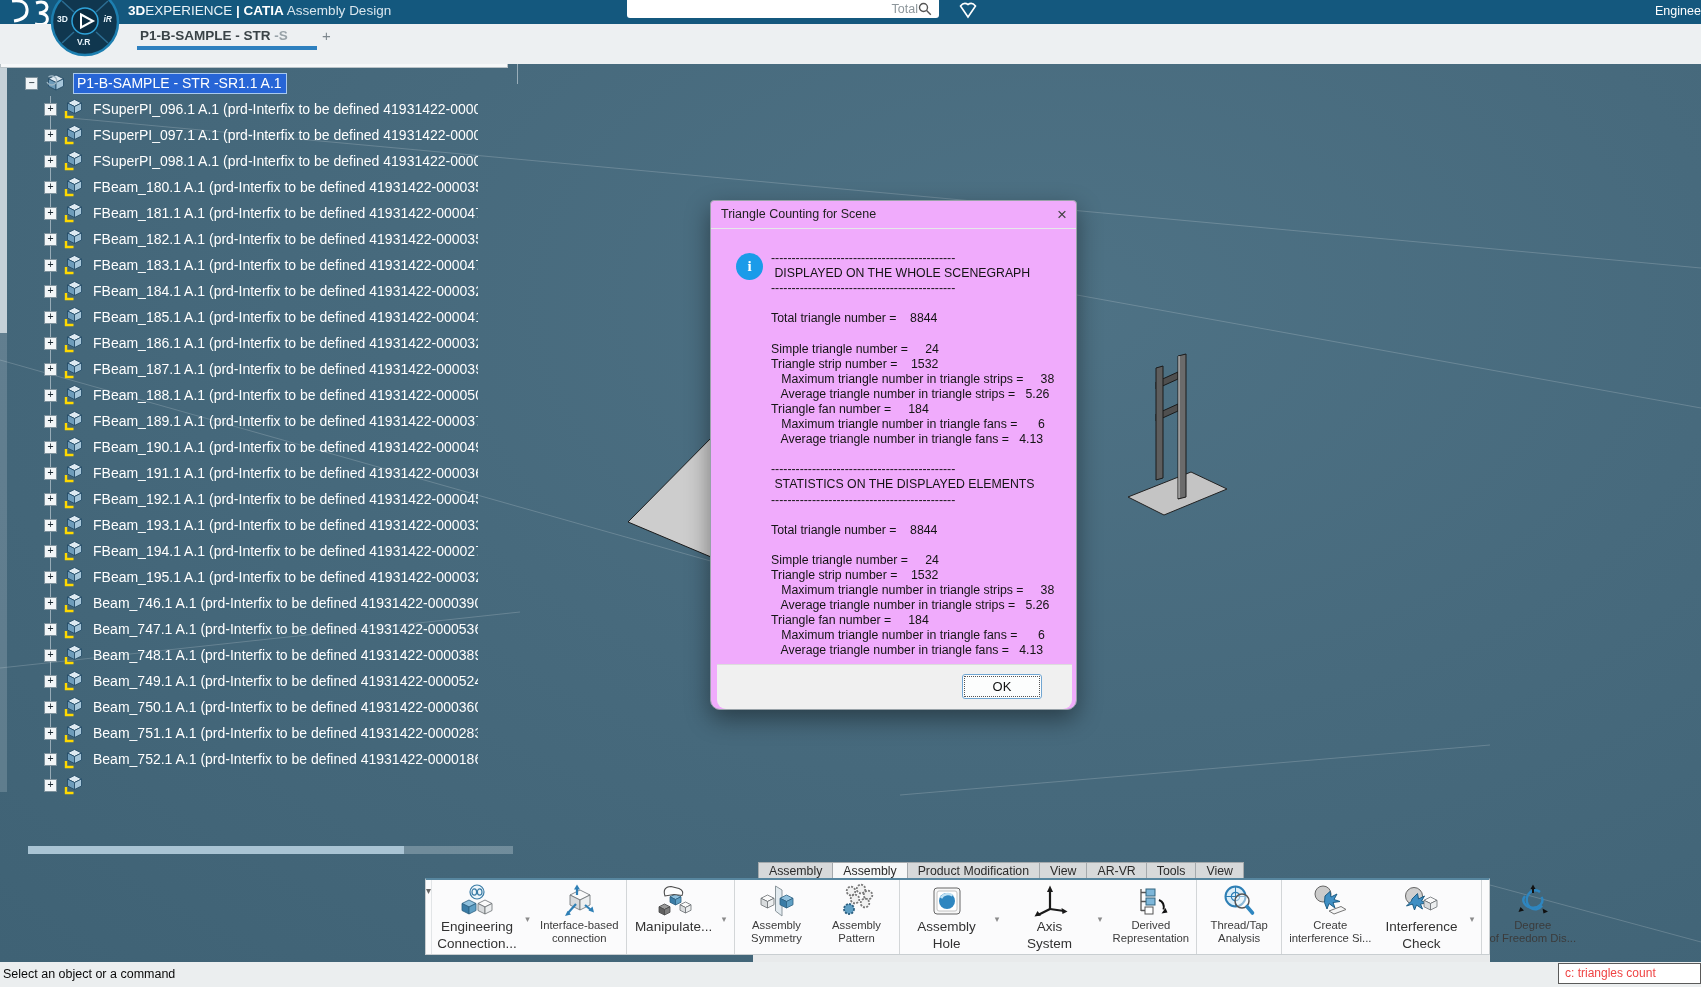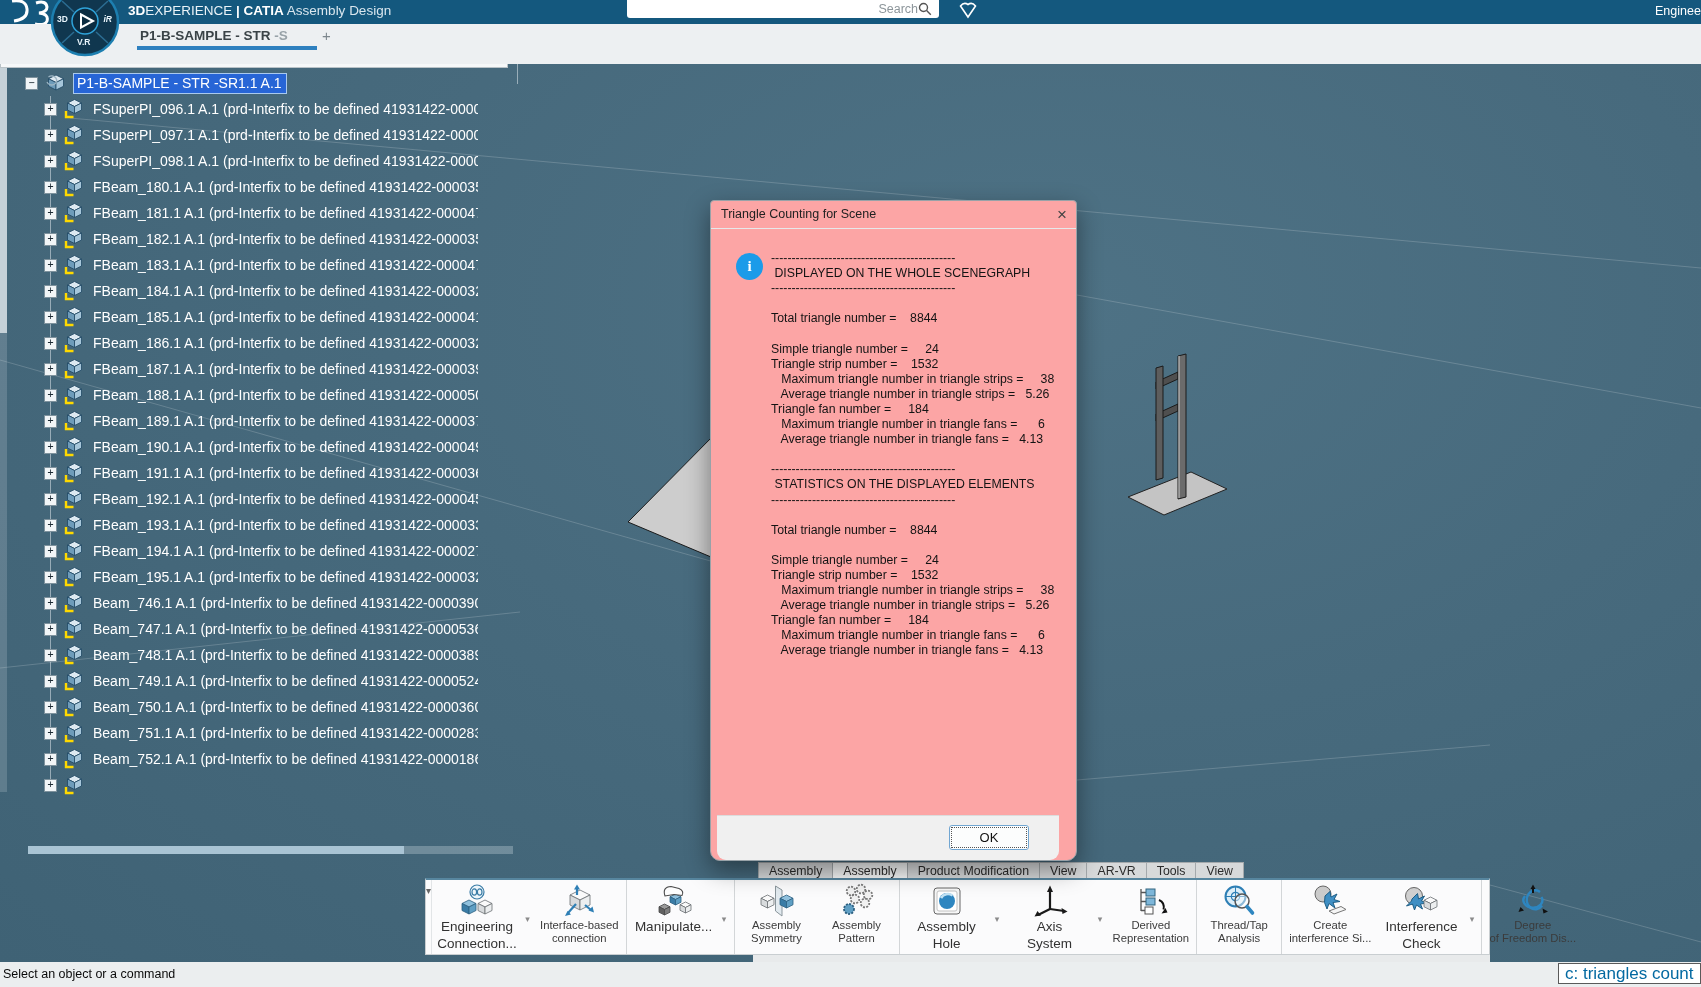--- a/index.html
+++ b/index.html
@@ -55,30 +55,30 @@
   .tlabel{overflow:hidden;}
   .tlabel.sel{background:#2765d6;outline:1px solid #a9c9ee;padding:1px 4px 2px 3px;}
   .tree-vline{position:absolute;left:50px;top:96px;width:1px;height:692px;background:rgba(222,230,235,.55);z-index:9;}
 
   .vscroll{position:absolute;left:0;top:68px;width:7px;height:724px;background:rgba(205,216,223,.22);z-index:12;}
   .vscroll .thumb{position:absolute;left:0;top:0;width:7px;height:265px;background:#c5d1d8;}
   .hscroll{position:absolute;left:28px;top:846px;width:485px;height:8px;background:rgba(198,212,221,.35);z-index:12;}
   .hscroll .thumb{position:absolute;left:0;top:0;width:376px;height:8px;background:#a9c4d4;}
 
   
-  .dialog{position:absolute;left:710px;top:200px;width:367px;height:661px;background:#fca5a5;z-index:30;
+  .dialog{position:absolute;left:710px;top:200px;width:367px;height:510px;background:#f0abfc;z-index:30;
           border:1px solid #98a2a8;border-radius:4px 4px 10px 10px;box-shadow:0 9px 24px rgba(0,0,0,.42);box-sizing:border-box;}
   .dlg-title{position:absolute;left:0;top:0;right:0;height:27px;border-bottom:1px solid #e6e8ea;
              font-size:12.5px;color:#222;line-height:27px;padding-left:10px;}
   .dlg-close{position:absolute;right:9px;top:2px;font-size:17px;color:#444;line-height:24px;cursor:pointer;}
   .dlg-info{position:absolute;left:25px;top:52px;width:27px;height:27px;border-radius:50%;background:#1b9be9;
             color:#fff;font-weight:bold;font-size:15px;text-align:center;line-height:27px;font-family:"Liberation Serif",serif;}
   .dlg-body{position:absolute;left:60px;top:50px;right:6px;color:#141414;}
   .dlg-line{white-space:pre;height:15.1px;font-size:12.3px;overflow:visible;}
-  .dlg-footer{position:absolute;left:0;right:17px;bottom:0;height:44px;background:#f0f0f0;border-top:1px solid #dcdcdc;border-radius:0 0 9px 9px;margin-left:6px;}
+  .dlg-footer{position:absolute;left:0;right:4px;bottom:0;height:44px;background:#f0f0f0;border-top:1px solid #dcdcdc;border-radius:0 0 9px 9px;margin-left:6px;}
   .ok-btn{position:absolute;right:30px;top:9px;width:80px;height:25px;background:#fcfdfd;border:1px solid #71a6d2;border-radius:3px;box-sizing:border-box;cursor:pointer;}
   .ok-inner{position:absolute;inset:1px;border:1px dotted #555;display:flex;align-items:center;justify-content:center;font-size:13px;color:#111;}
 
   
   .rtabs{position:absolute;left:758px;top:862px;height:17px;display:flex;z-index:21;}
   .rtab{font-size:12.3px;color:#2b2b2b;background:#d7d9da;border:1px solid #a4a9ac;border-right:none;
         padding:1px 10px 2px;white-space:nowrap;cursor:pointer;}
   .rtab:last-child{border-right:1px solid #a4a9ac;}
   .rtab.f-active{background:#f6f7f7;}
   .ribbon{position:absolute;left:425px;top:878px;width:1065px;height:77px;background:#fbfbfc;
@@ -94,21 +94,21 @@
   .rb-l1,.rb-l2{font-size:11.3px;color:#3b3b3b;line-height:13px;text-align:center;white-space:nowrap;}
   .f-big .rb-l1,.f-big .rb-l2{font-size:13.5px;line-height:16.5px;color:#323232;}
   .rb-caret{width:13px;color:#8b8b8b;font-size:9px;display:flex;align-items:flex-start;justify-content:center;padding-top:34px;cursor:pointer;}
   .rb-wrap:not(.f-caret) .rb-caret{display:none;}
   .dock-strip{position:absolute;left:753px;top:955px;width:737px;height:7px;background:#e8eaeb;z-index:21;}
 
   
   .statusbar{position:absolute;left:0;top:962px;width:100%;height:25px;background:#ebeeef;z-index:40;}
   .status-msg{position:absolute;left:3px;top:0;font-size:12.5px;color:#0a0a0a;line-height:24px;}
   .cmd-field{position:absolute;right:0px;top:1px;width:143px;height:21px;background:#fff;border:1px solid #5a5a5a;box-sizing:border-box;}
-  .cmd-field span{display:block;font-size:17px;color:#0369a1;line-height:19px;padding-left:6px;white-space:nowrap;}
+  .cmd-field span{display:block;font-size:12px;color:#ef4444;line-height:19px;padding-left:6px;white-space:nowrap;}
 </style>
 </head>
 <body>
 
 <div class="page">
 
   <div class="viewport">
     <svg class="scene" width="1701" height="914" viewBox="0 0 1701 914">
       <g stroke="rgba(255,255,255,.18)" stroke-width="1">
         <line x1="70" y1="70" x2="1701" y2="220"></line>
@@ -130,21 +130,21 @@
     </svg>
   </div>
 
   <div class="topbar">
     <svg class="ds-logo" width="44" height="26" viewBox="0 0 44 26">
       <path d="M6 3 q14 -2 15 8 q1 10 -13 12" fill="none" stroke="#fff" stroke-width="3"></path>
       <path d="M30 5 q10 -3 11 4 q0 5 -8 6 q10 1 8 8 q-2 5 -12 3" fill="none" stroke="#fff" stroke-width="3"></path>
     </svg>
     <div class="brand"><b>3D</b><span>EXPERIENCE</span> <b>| CATIA</b> <span class="app">Assembly Design</span></div>
     <div class="search-box">
-      <span class="search-ph">Search</span>
+      <span class="search-ph">Total</span>
       <svg class="search-mag" viewBox="0 0 14 14">
         <circle cx="5.5" cy="5.5" r="4" fill="none" stroke="#555" stroke-width="1.4"></circle>
         <line x1="8.6" y1="8.6" x2="12.8" y2="12.8" stroke="#555" stroke-width="1.4"></line>
       </svg>
     </div>
     <svg class="fav-icon" viewBox="0 0 22 20">
       <path d="M3.5 6 Q7 1.5 11 4.5 Q15 1.5 18.5 6 L11 17 Z" fill="none" stroke="#fff" stroke-width="1.6"></path>
     </svg>
     <div class="user-name">Engineering</div>
   </div>

